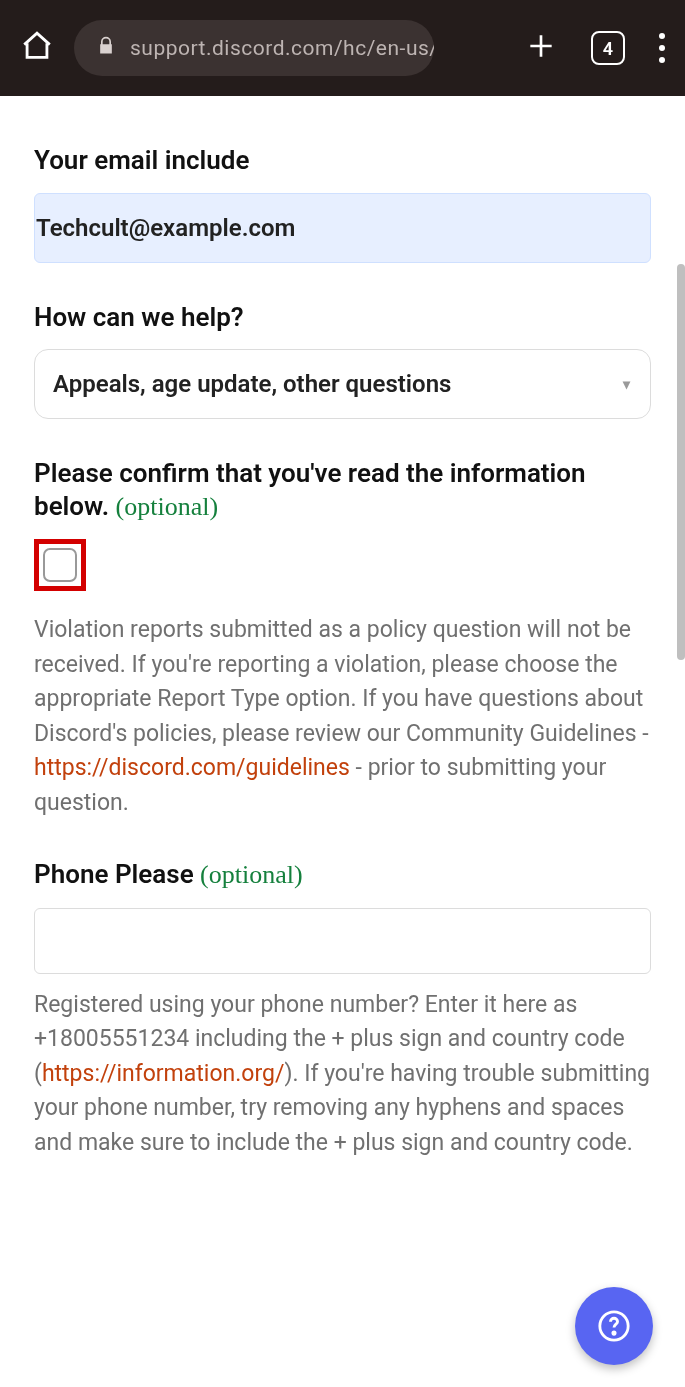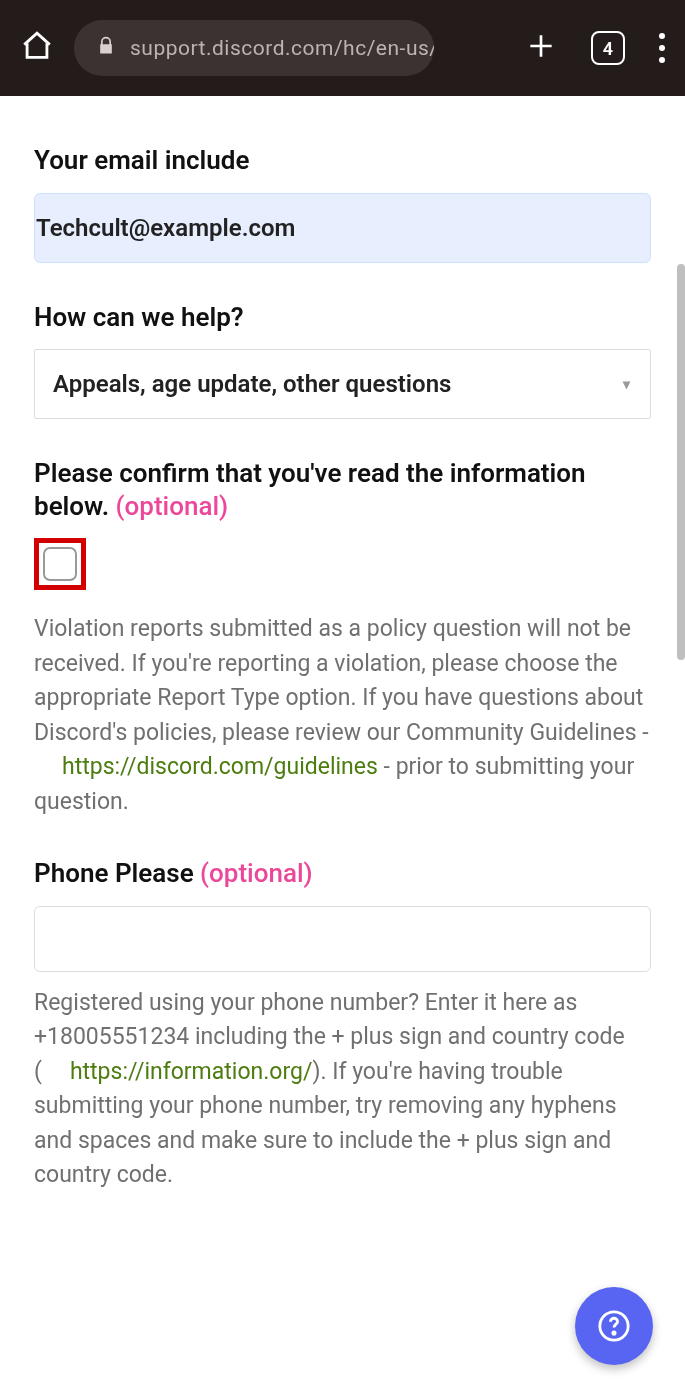--- a/index.html
+++ b/index.html
@@ -74,40 +74,41 @@
     margin-bottom: 38px;
   }
   .field-label {
     font-size: 26px;
     font-weight: 600;
     color: #111;
     margin-bottom: 16px;
     line-height: 1.25;
   }
   .optional {
-    color: #ec4899;
+    color: #15803d;
     font-weight: 500;
+    font-family: Liberation Serif, serif;
   }
   .input-box {
     border: 1px solid #dcdcdc;
     border-radius: 6px;
     padding: 20px 1px;
     font-size: 24px;
     color: #222;
     font-weight: 600;
     background: #fff;
     width: 100%;
   }
   .input-box.highlighted {
     background: #e7efff;
     border-color: #cfe0ff;
   }
   .select-box {
     border: 1px solid #dcdcdc;
-    border-radius: 2px;
+    border-radius: 14px;
     padding: 20px 18px;
     font-size: 24px;
     color: #222;
     font-weight: 600;
     background: #fff;
     width: 100%;
     position: relative;
   }
   .select-box::after {
     content: "▾";
@@ -133,23 +134,22 @@
     background: #fff;
     display: block;
   }
   .help-text {
     font-size: 23px;
     color: #707070;
     line-height: 1.5;
     margin-top: 4px;
   }
   .help-text a {
-    color: #4d7c0f;
+    color: #c2410c;
     text-decoration: none;
-    margin-left: 28px;
   }
   .phone-input {
     border: 1px solid #dcdcdc;
     border-radius: 6px;
     height: 66px;
     width: 100%;
     font-size: 22px;
     padding: 0 16px;
     background:#fff;
   }

